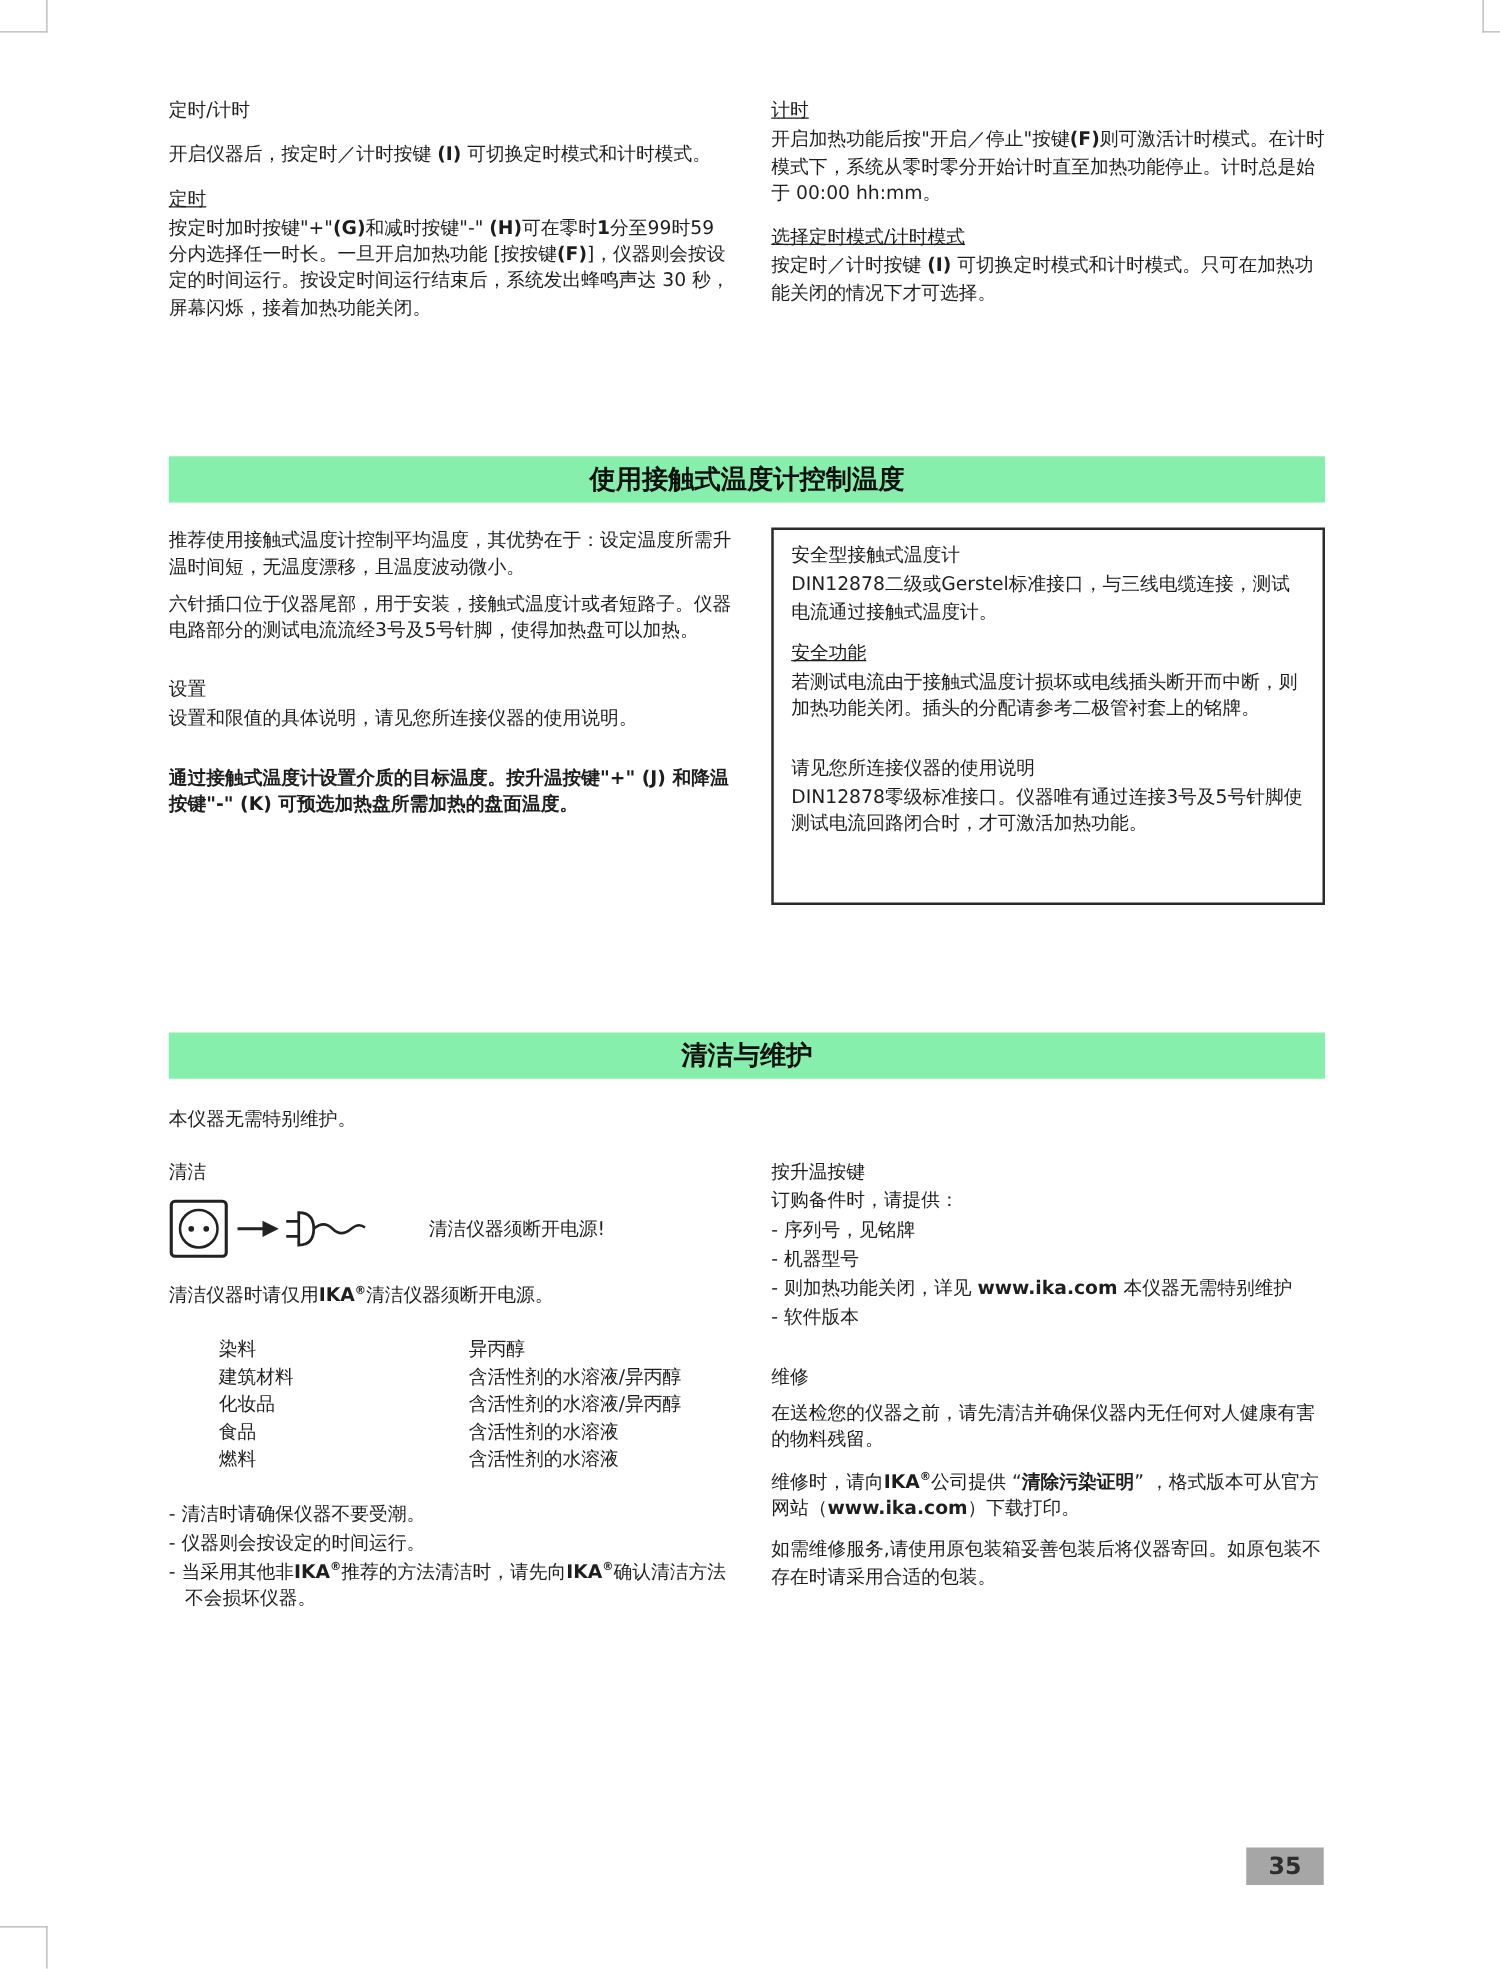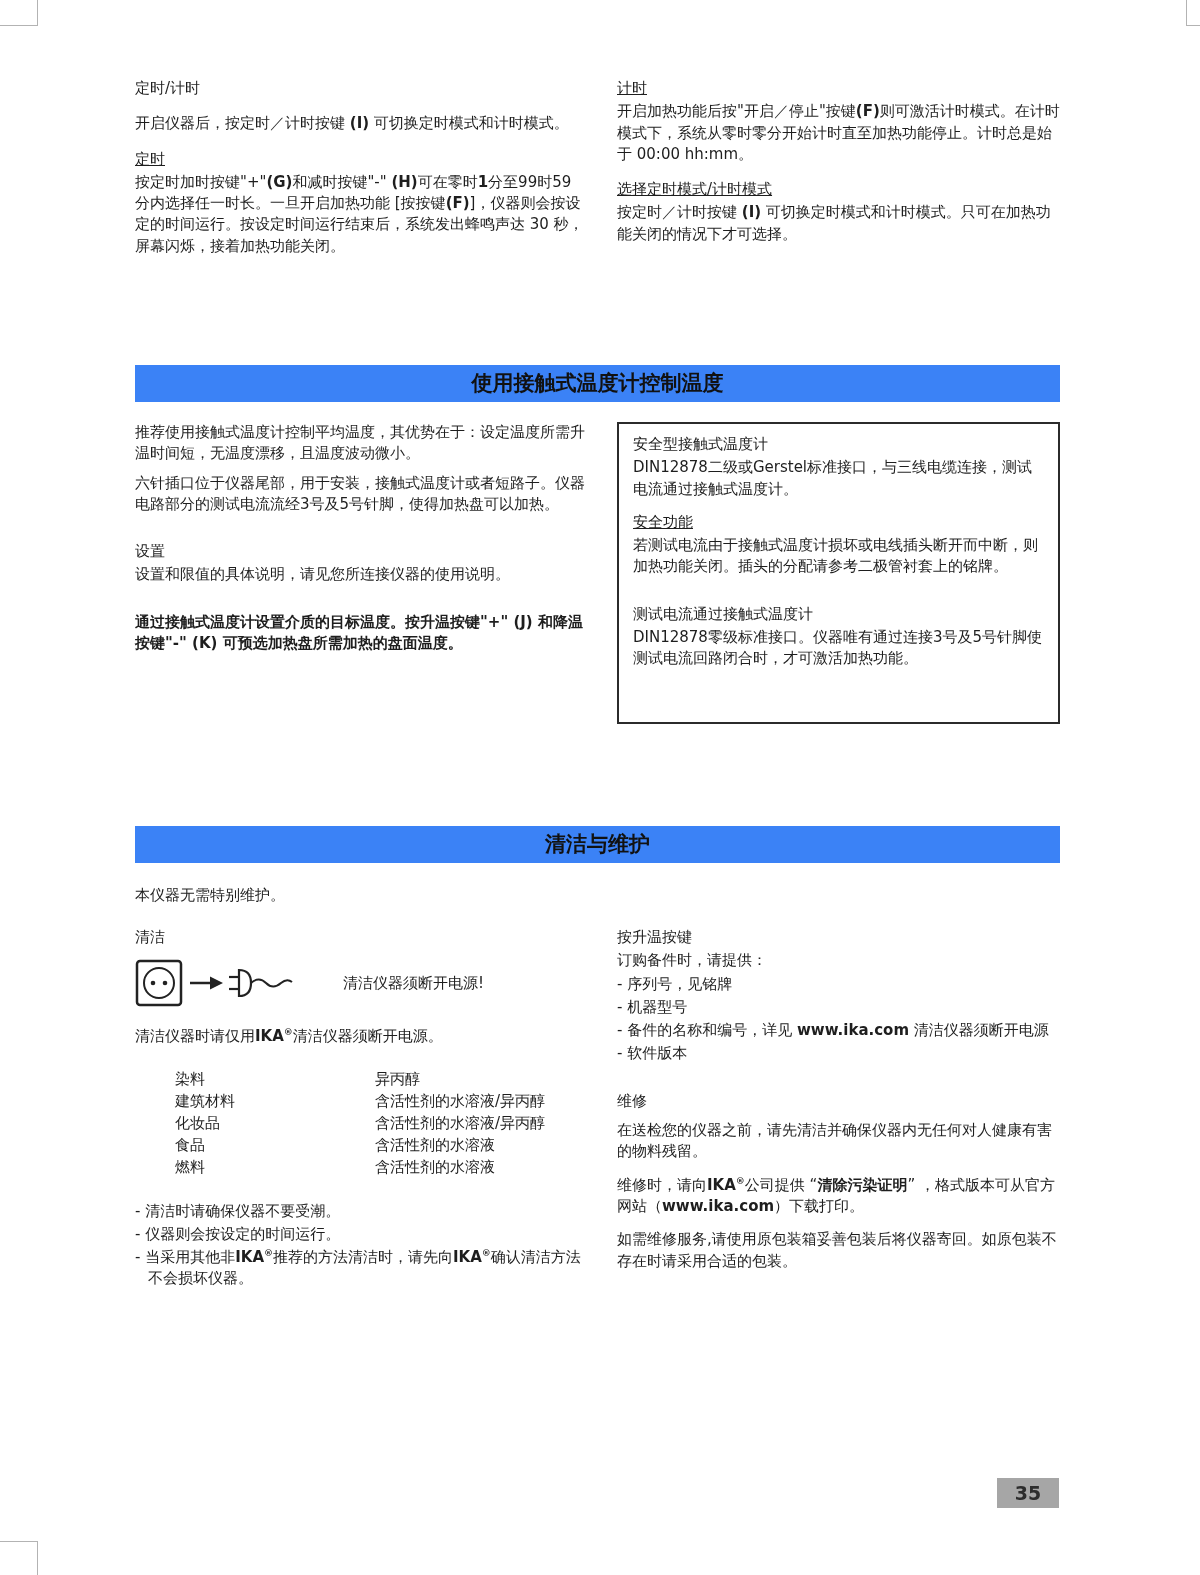--- a/index.html
+++ b/index.html
@@ -23,21 +23,21 @@
   .mb20 { margin-bottom: 20px; }
   .mb22 { margin-bottom: 22px; margin-left: 40px; }
   .mb26 { margin-bottom: 26px; }
 
   .two-col { display: flex; gap: 32px; }
   .col-l { width: 450px; flex: none; }
   .col-r { width: 443px; flex: none; }
 
   .block-top    { position: absolute; top: 78px;  left: 135px; width: 925px; }
   .banner       { position: absolute; left: 135px; width: 925px; height: 37px;
-                  background: #3b82f6; display: flex; align-items: center; justify-content: center;
+                  background: #86efac; display: flex; align-items: center; justify-content: center;
                   font-weight: bold; font-size: 21px; color: #111; }
   .banner-1     { top: 365px; }
   .banner-2     { top: 826px; }
   .block-thermo { position: absolute; top: 422px; left: 135px; width: 925px; }
   .maint-intro  { position: absolute; top: 885px; left: 135px; width: 600px; }
   .block-maint  { position: absolute; top: 927px; left: 135px; width: 925px; }
 
   .safe-box { border: 2px solid #2b2b2b; padding: 10px 14px 14px 14px; min-height: 302px; }
 
   .bold-para { font-weight: bold; }
@@ -96,21 +96,21 @@
       <p class="h-bold mb2">设置</p>
       <p class="mb26">设置和限值的具体说明，请见您所连接仪器的使用说明。</p>
       <p class="bold-para">通过接触式温度计设置介质的目标温度。按升温按键"+" (J) 和降温按键"-" (K) 可预选加热盘所需加热的盘面温度。</p>
     </div>
     <div class="col-r">
       <div class="safe-box">
         <p class="h-bold mb2">安全型接触式温度计</p>
         <p class="mb12">DIN12878二级或Gerstel标准接口，与三线电缆连接，测试电流通过接触式温度计。</p>
         <p class="h-under mb2">安全功能</p>
         <p class="mb26">若测试电流由于接触式温度计损坏或电线插头断开而中断，则加热功能关闭。插头的分配请参考二极管衬套上的铭牌。</p>
-        <p class="h-bold mb2">测试电流通过接触式温度计</p>
+        <p class="h-bold mb2">请见您所连接仪器的使用说明</p>
         <p>DIN12878零级标准接口。仪器唯有通过连接3号及5号针脚使测试电流回路闭合时，才可激活加热功能。</p>
       </div>
     </div>
   </div>
 
   <div class="banner banner-2">清洁与维护</div>
 
   <p class="maint-intro">本仪器无需特别维护。</p>
 
   <div class="block-maint two-col">
@@ -163,21 +163,21 @@
       <p class="hang">- 清洁时请确保仪器不要受潮。</p>
       <p class="hang">- 仪器则会按设定的时间运行。</p>
       <p class="hang"><span>- 当采用其他非</span><span style="font-weight: bold;">IKA</span><sup style="font-weight: bold;">®</sup><span>推荐的方法清洁时，请先向</span><span style="font-weight: bold;">IKA</span><sup style="font-weight: bold;">®</sup><span>确认清洁方法不会损坏仪器。</span></p>
     </div>
 
     <div class="col-r">
       <p class="h-bold mb2">按升温按键</p>
       <p class="mb2">订购备件时，请提供：</p>
       <p class="hang">- 序列号，见铭牌</p>
       <p class="hang">- 机器型号</p>
-      <p class="hang"><span>- 备件的名称和编号，详见 </span><span style="font-weight: bold;">www.ika.com</span><span> 清洁仪器须断开电源</span></p>
+      <p class="hang"><span>- 则加热功能关闭，详见 </span><span style="font-weight: bold;">www.ika.com</span><span> 本仪器无需特别维护</span></p>
       <p class="hang">- 软件版本</p>
 
       <div class="repair-block">
         <p class="h-bold mb8">维修</p>
         <p class="mb12">在送检您的仪器之前，请先清洁并确保仪器内无任何对人健康有害的物料残留。</p>
         <p class="mb12"><span>维修时，请向</span><span style="font-weight: bold;">IKA</span><sup style="font-weight: bold;">®</sup><span>公司提供 “</span><span style="font-weight: bold;">清除污染证明</span><span>” ，格式版本可从官方网站（</span><span style="font-weight: bold;">www.ika.com</span><span>）下载打印。</span></p>
         <p>如需维修服务,请使用原包装箱妥善包装后将仪器寄回。如原包装不存在时请采用合适的包装。</p>
       </div>
     </div>
   </div>

